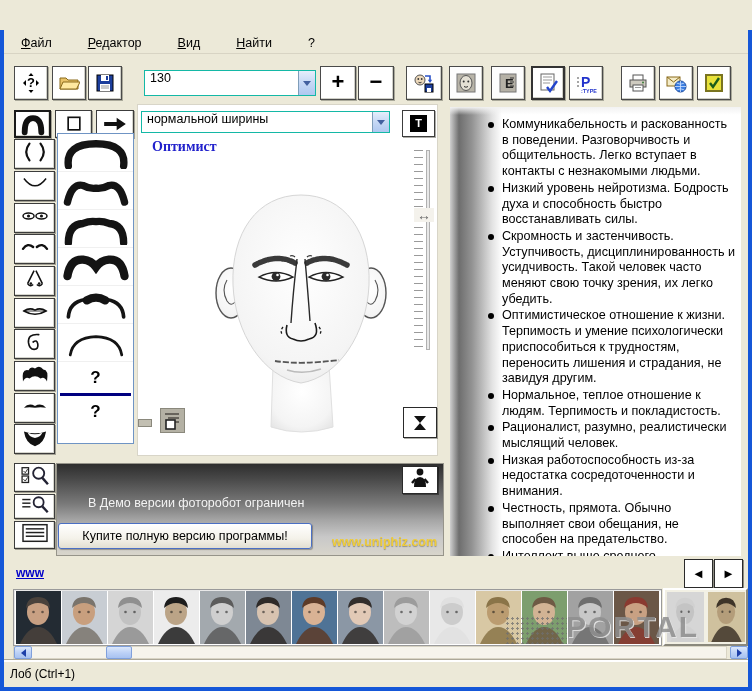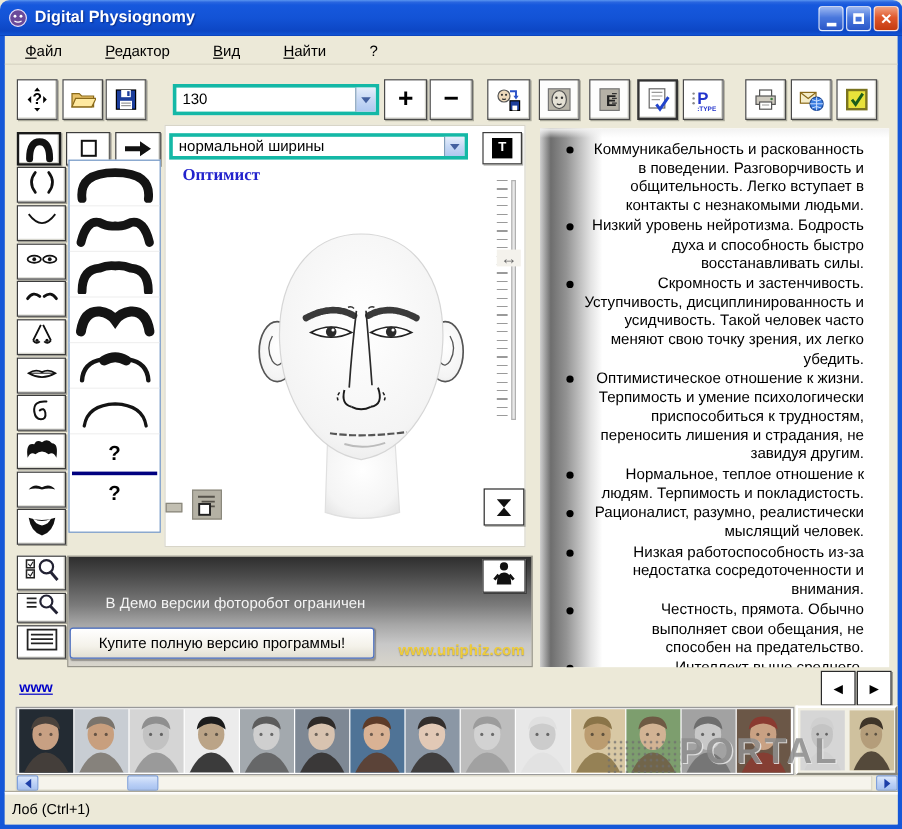--- a/index.html
+++ b/index.html
@@ -28,21 +28,21 @@
     border-bottom:1px solid #d8d4c4;}
   .menu-item{display:inline-block;padding:2px 9px;font-size:12.5px;color:#000;}
   .menu-item::first-letter{text-decoration:underline;}
   .toolbar{left:4px;top:54px;width:744px;height:50px;}
   .tb{position:absolute;top:12px;height:34px;background:#fff;border:1px solid #4a4a4a;
       box-shadow:1px 1px 0 rgba(90,90,80,.45), inset -1px -1px 0 #d0d0c8;
       display:flex;align-items:center;justify-content:center;padding:0;}
   .tb.gray-icon{background:#fdfdfd;}
   .tb.pressed{border:2px solid #333;background:#fff;}
   .bigsign{font-size:22px;font-weight:bold;line-height:1;color:#000;margin-top:-2px;}
-  .combo{position:absolute;background:#fff;border:3px solid #14b8a6;display:flex;align-items:center;font-size:12.5px;color:#000;gap:11px;}
+  .combo{position:absolute;background:#fff;border:1px solid #14b8a6;display:flex;font-size:12.5px;color:#000;gap:11px;}
   .combo .val{flex:1;padding:0 5px;white-space:nowrap;overflow:hidden;}
   .combo .drop{width:17px;align-self:stretch;border-left:1px solid #7F9DB9;
      background:linear-gradient(180deg,#E6EEFB 0%,#C6D8F5 50%,#AFC8F0 100%);
      display:flex;align-items:center;justify-content:center;}
   .combo .drop::after{content:"";width:0;height:0;border:4px solid transparent;border-top:5px solid #43609F;margin-top:4px;}
 
   
   .fbtn{position:absolute;background:#fff;border:1px solid #3c3c3c;box-shadow:1px 1px 0 rgba(90,90,80,.5), inset -1px -1px 0 #d6d6ce;
         display:flex;align-items:center;justify-content:center;}
   .fbtn.pressed{border:2px solid #1a1a1a;}
@@ -71,21 +71,21 @@
      box-shadow:1px 1px 0 rgba(90,90,80,.5);display:flex;align-items:center;justify-content:center;}
   .mini-gray{left:138px;top:419px;width:14px;height:8px;background:#c2bfb2;border:1px solid #8a887c;}
   .layout-icon{left:160px;top:408px;width:25px;height:25px;background:#b4b1a4;border:1px solid #8a887c;}
 
   
   .rpanel{left:450px;top:107px;width:291px;height:449px;background:#fff;overflow:hidden;}
   .rpanel::before{content:"";position:absolute;left:0;top:0;bottom:0;width:52px;
      background:linear-gradient(90deg,#cfcfcf 0px,#6e6e6e 9px,#939393 22px,#e2e2e2 42px,#ffffff 52px);}
   .rpanel::after{content:"";position:absolute;left:0;top:0;right:0;height:8px;
      background:linear-gradient(180deg,#f2f2f2,rgba(255,255,255,0));}
-  .traits{position:absolute;left:20px;top:10px;width:250px;margin:0;padding:0;list-style:none;text-align:right;}
+  .traits{position:absolute;left:36px;top:10px;width:250px;margin:0;padding:0;list-style:none;}
   .traits li{position:relative;padding-left:16px;font-size:12.6px;line-height:15.7px;color:#000;margin-bottom:1px;}
   .traits li::before{content:"";position:absolute;left:2px;top:5px;width:6px;height:6px;border-radius:50%;background:#000;}
 
   
   .demo-panel{left:56px;top:463px;width:388px;height:93px;border:1px solid #96948a;
      background:linear-gradient(180deg,#2e2e2e 0%,#484848 16%,#7a7a7a 44%,#a6a6a6 62%,#c8c8c8 80%,#d8d5cb 100%);}
   .conf-line{left:88px;top:474px;font-size:12.5px;color:#EDE23C;}
   .conf-line .gap{display:inline-block;width:26px;}
   .demo-note{left:88px;top:496px;font-size:12.5px;color:#f4f4f4;}
   .person-btn{left:402px;top:466px;width:36px;height:28px;background:#fff;border:1px solid #2a2a2a;
@@ -126,40 +126,20 @@
   
   .statusbar{left:4px;top:660px;width:744px;height:27px;background:#ECE9D8;border-top:1px solid #fff;
      box-shadow:inset 0 1px 0 #fff;display:flex;align-items:center;padding-left:6px;font-size:12px;color:#000;}
   .statusbar::before{content:"";position:absolute;left:0;top:-2px;right:0;height:1px;background:#aca899;}
 </style>
 </head>
 <body>
 
 <div class="win">
 
-  <div class="abs titlebar">
-    <span class="abs title-icon">
-      <svg width="16" height="16" viewBox="0 0 16 16">
-          <circle cx="8" cy="8" r="7" fill="#6a4a9a" stroke="#e8e0f8"></circle>
-          <circle cx="5.5" cy="6.5" r="1.2" fill="#fff"></circle>
-          <circle cx="10.5" cy="6.5" r="1.2" fill="#fff"></circle>
-          <path d="M5,10.5 Q8,12.5 11,10.5" stroke="#fff" fill="none"></path>
-        </svg>
-    </span>
-    <span class="abs title-text">Digital Physiognomy</span>
-    <div class="abs wbtn blue" style="left:682px;">
-        <span class="glyph-min"></span>
-      </div>
-    <div class="abs wbtn blue" style="left:705px;">
-        <span class="glyph-max"></span>
-      </div>
-    <div class="abs wbtn red" style="left:728px;">
-        <span>✕</span>
-      </div>
-  </div>
   <div class="abs border-l"></div>
   <div class="abs border-r"></div>
   <div class="abs border-b"></div>
 
   <div class="abs menubar">
     <span class="menu-item">Файл</span>
     <span class="menu-item">Редактор</span>
     <span class="menu-item">Вид</span>
     <span class="menu-item">Найти</span>
     <span class="menu-item">?</span>

